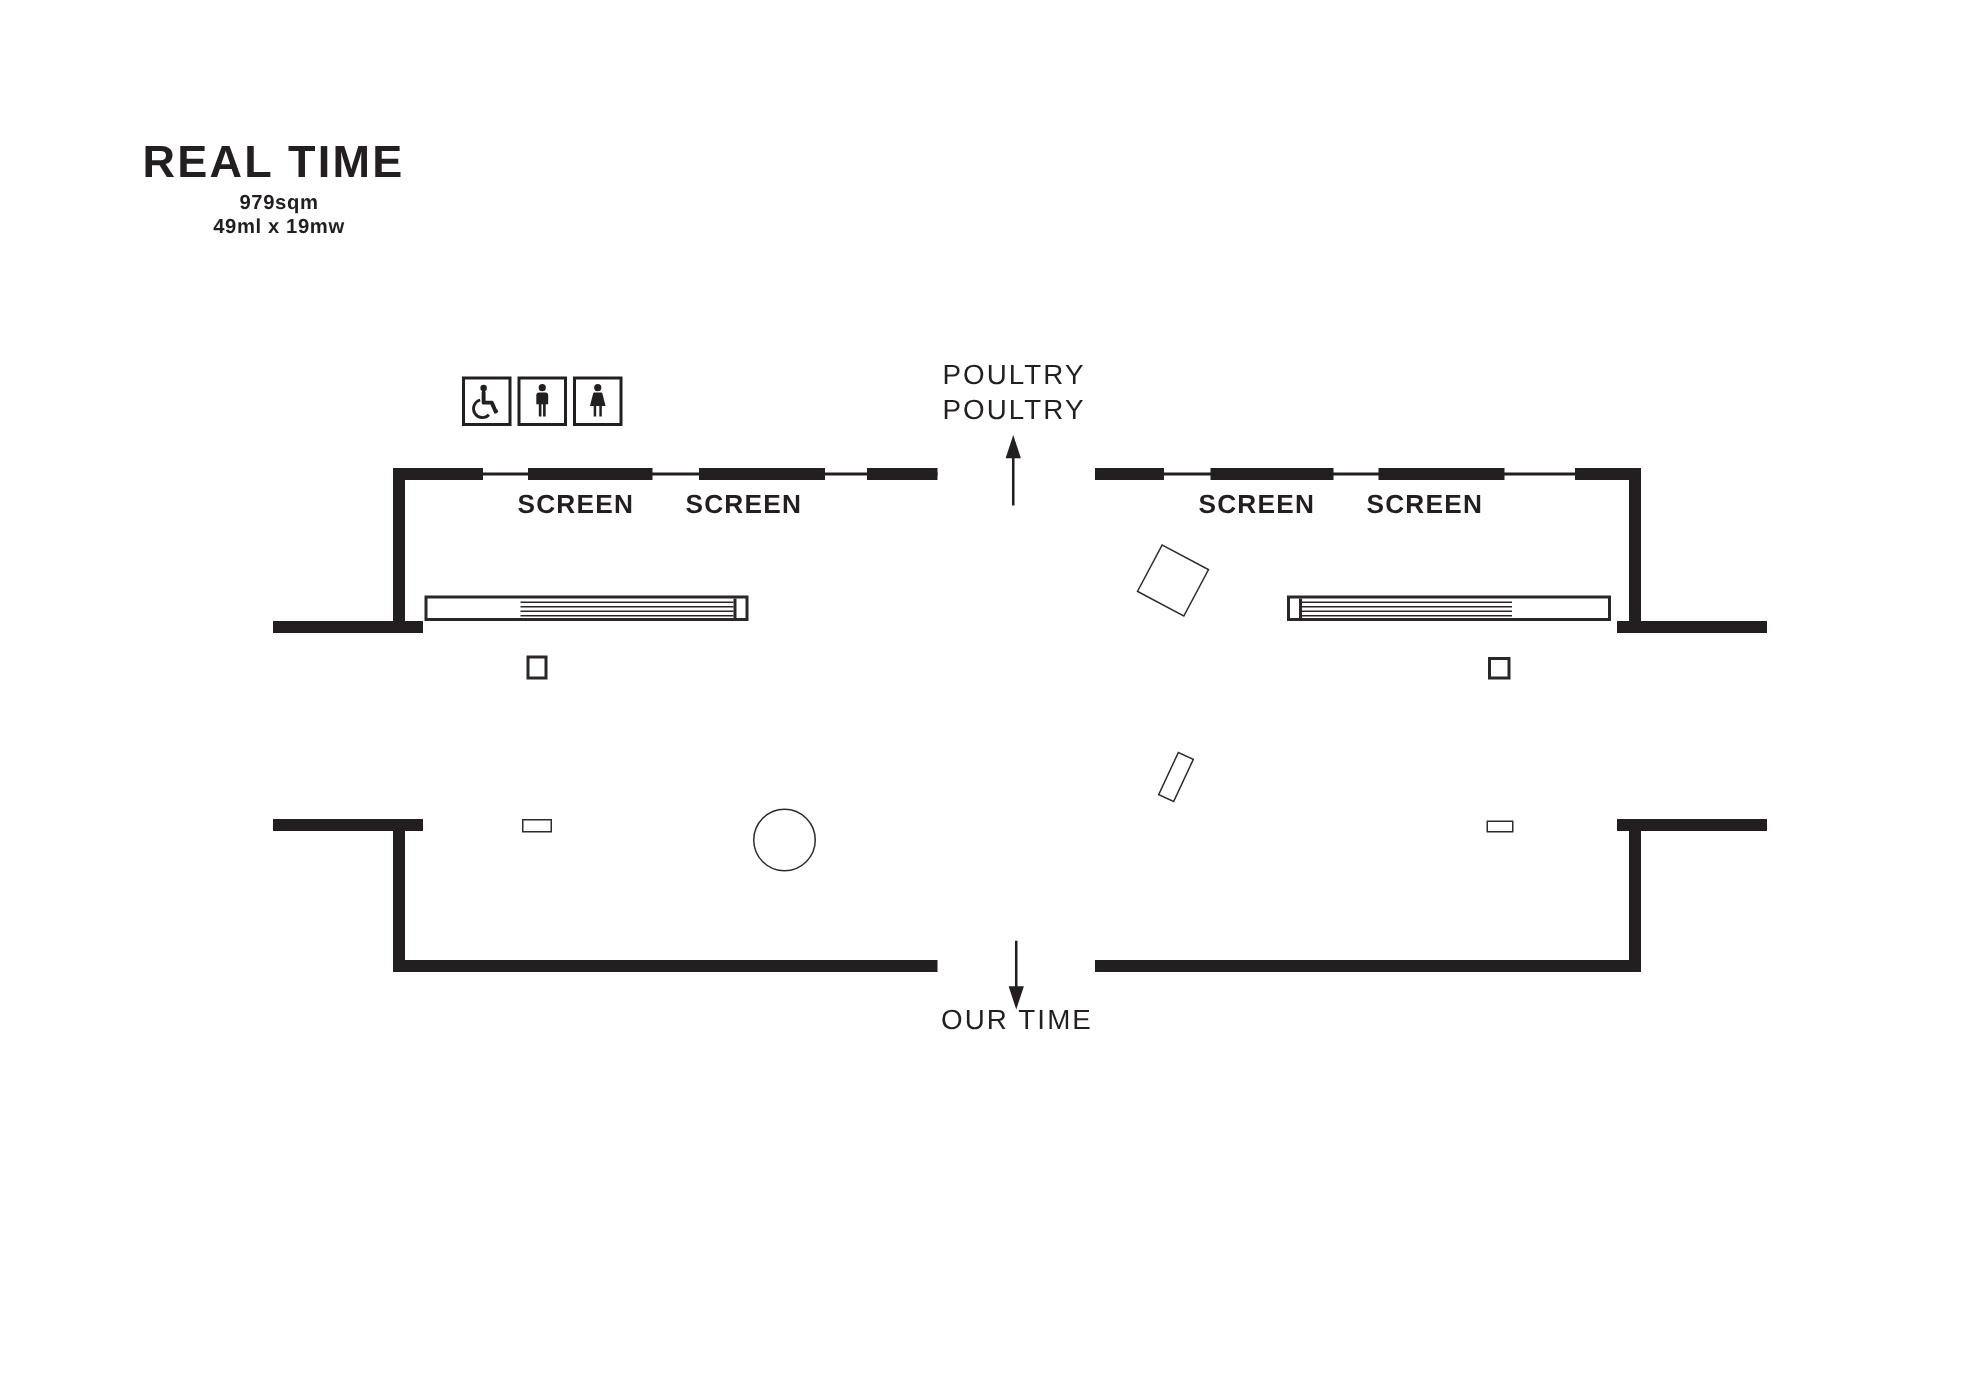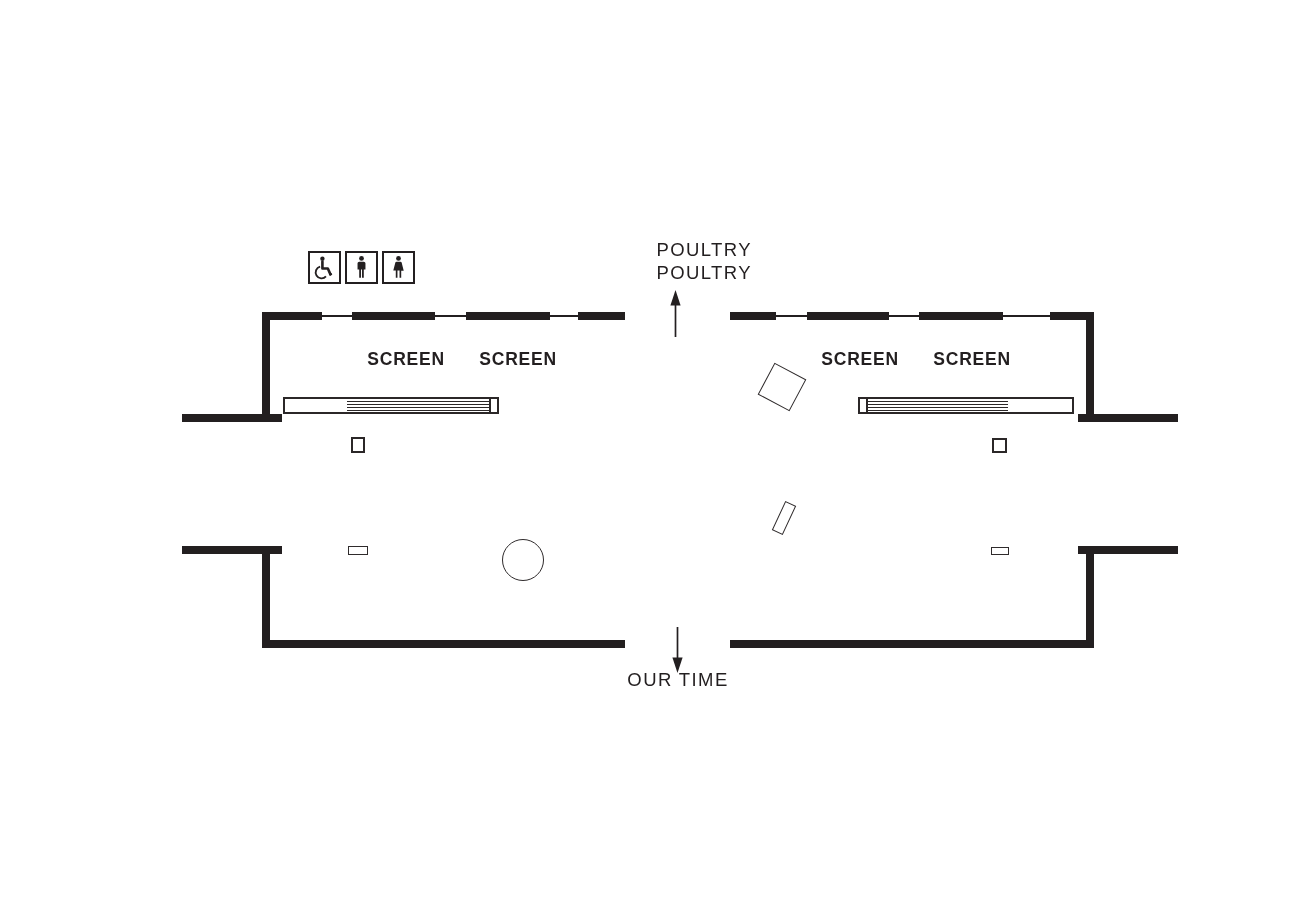--- a/index.html
+++ b/index.html
@@ -9,22 +9,22 @@
   }
   
   .titleblock { position:absolute; left:95px; top:92px; width:182px; }
   .title { font-size:30px; font-weight:800; letter-spacing:1.5px; white-space:nowrap; }
   .sub { text-align:center; font-size:13.5px; font-weight:600; letter-spacing:.4px; line-height:15px; margin-top:1px; }
   
   .wall { position:absolute; background:#231f20; }
   .thin { position:absolute; background:#231f20; height:2px; }
   
   .screen {
-    position:absolute; top:326px; width:100px; text-align:right;
-    font-size:17.5px; font-weight:600; letter-spacing:.8px;margin-top:23px;
+    position:absolute; top:326px; width:100px; text-align:left;
+    font-size:17.5px; font-weight:600; letter-spacing:.8px;
   }
   
   .exitlabel { position:absolute; text-align:center; font-size:18.5px; font-weight:500; letter-spacing:1.4px; line-height:23px; }
   .arrow { position:absolute; }
   
   .restrooms { position:absolute; left:308px; top:251px; display:flex; gap:4px; }
   .signbox {
     width:33px; height:33px; border:2px solid #231f20; box-sizing:border-box;
     background:#ffffff; display:flex; align-items:center; justify-content:center;
   }
@@ -34,20 +34,25 @@
   .bench { position:absolute; width:216px; height:17px; border:2px solid #2b2728; box-sizing:border-box; background:#fff; }
   .bench .divider { position:absolute; top:0; bottom:0; width:2px; background:#2b2728; }
   .bench .slat { position:absolute; height:1.4px; background:#2b2728; }
   .circle { position:absolute; width:42px; height:42px; border:1.6px solid #2f2b2c; border-radius:50%; box-sizing:border-box; background:#fff; }
 </style>
 </head>
 <body>
 
 <div class="plan">
 
+  <div class="titleblock">
+    <div class="title">REAL TIME</div>
+    <div class="sub">979sqm</div>
+    <div class="sub">49ml x 19mw</div>
+  </div>
 
   <div class="restrooms">
     <div class="signbox">
       <svg width="25" height="25" viewBox="0 0 24 24">
         <circle cx="10" cy="3.5" r="2.1" fill="#231f20"></circle>
         <path d="M10 6.3 V12.9 H15.2 L17.7 18.6" stroke="#231f20" stroke-width="2.5" fill="none" stroke-linejoin="round" stroke-linecap="round"></path>
         <path d="M13.4 20.6 A5.7 5.7 0 1 1 7.8 11.2" stroke="#231f20" stroke-width="1.8" fill="none"></path>
         <path d="M16.7 19 l2.4 -0.9" stroke="#231f20" stroke-width="1.8" fill="none"></path>
       </svg>
     </div>
@@ -58,21 +63,21 @@
       </svg>
     </div>
     <div class="signbox">
       <svg width="25" height="25" viewBox="0 0 24 24">
         <circle cx="12" cy="3.3" r="2.3" fill="#231f20"></circle>
         <path d="M10.1 6.4 h3.8 c.6 0 1 .3 1.1 .8 l2 7.8 h-2.4 v6.8 h-1.6 v-6.8 h-2 v6.8 H9.4 v-6.8 H7 l2 -7.8 c.1 -.5 .5 -.8 1.1 -.8 z" fill="#231f20"></path>
       </svg>
     </div>
   </div>
 
-  <div class="exitlabel" style="left:600px; top:238px; width:152px;text-align:right;">
+  <div class="exitlabel" style="left:600px; top:238px; width:152px;">
     <div>POULTRY</div>
     <div>POULTRY</div>
   </div>
   <svg class="arrow" style="left:668px; top:290px;" width="15" height="48" viewBox="0 0 15 48">
     <line x1="7.5" y1="47" x2="7.5" y2="12" stroke="#231f20" stroke-width="1.7"></line>
     <polygon points="7.5,0 2.4,15.5 12.6,15.5" fill="#231f20"></polygon>
   </svg>
 
   <div class="thin" style="left:262px; top:315px; width:363px;"></div>
   <div class="wall" style="left:262px; top:312px; width:60px; height:8px;"></div>

